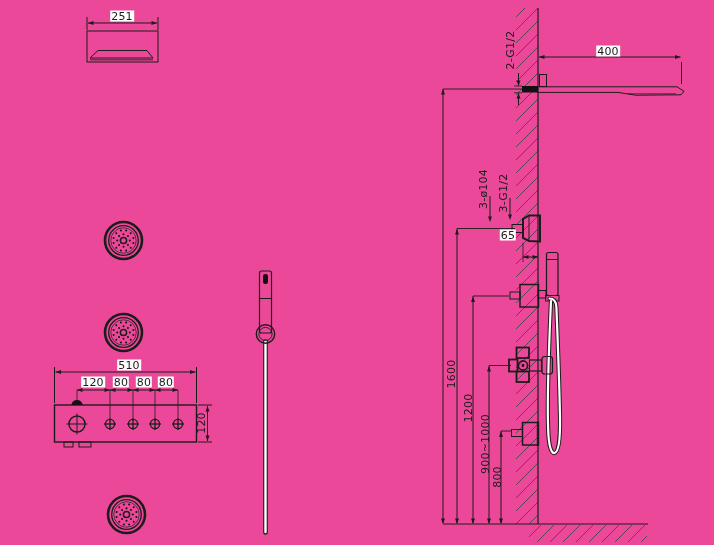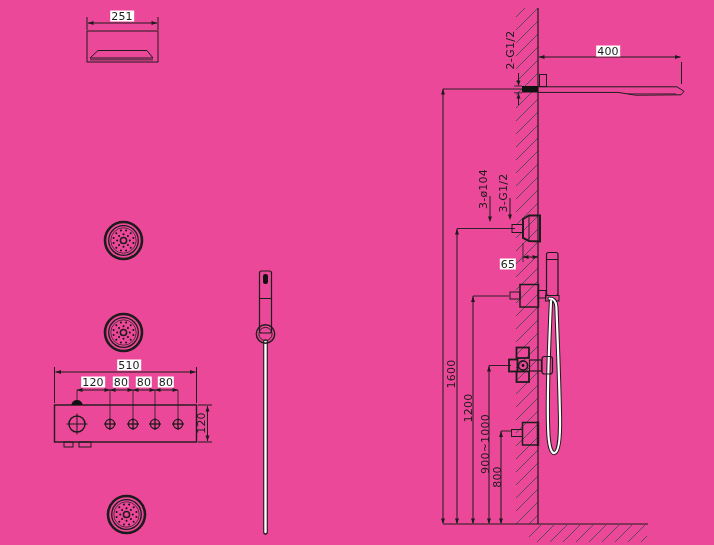--- a/index.html
+++ b/index.html
@@ -264,19 +264,19 @@
 <div class="lbl" style="left:93px;top:382px">120</div>
 <div class="lbl" style="left:121px;top:382px">80</div>
 <div class="lbl" style="left:144px;top:382px">80</div>
 <div class="lbl" style="left:166px;top:382px">80</div>
 <div class="lbl v" style="left:201px;top:423px">120</div>
 
 <div class="lbl" style="left:608px;top:51px">400</div>
 <div class="lbl v" style="left:510px;top:50px">2-G1/2</div>
 <div class="lbl v" style="left:483px;top:189px">3-ø104</div>
 <div class="lbl v" style="left:503px;top:193px">3-G1/2</div>
-<div class="lbl" style="left:508px;top:264px">65</div>
+<div class="lbl" style="left:508px;top:235px">65</div>
 <div class="lbl v" style="left:451px;top:374px">1600</div>
 <div class="lbl v" style="left:468px;top:408px">1200</div>
 <div class="lbl v" style="left:485px;top:444px">900~1000</div>
 <div class="lbl v" style="left:497px;top:477px">800</div>
 
 </div>
 
 </body></html>

